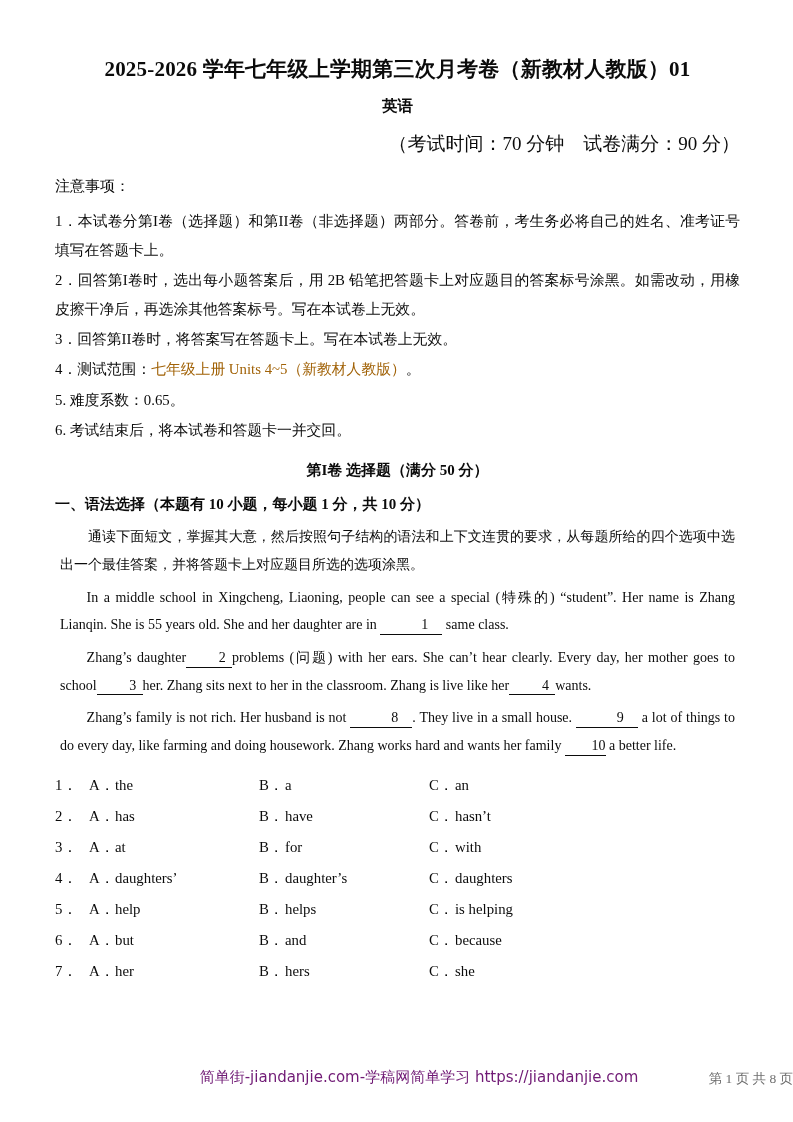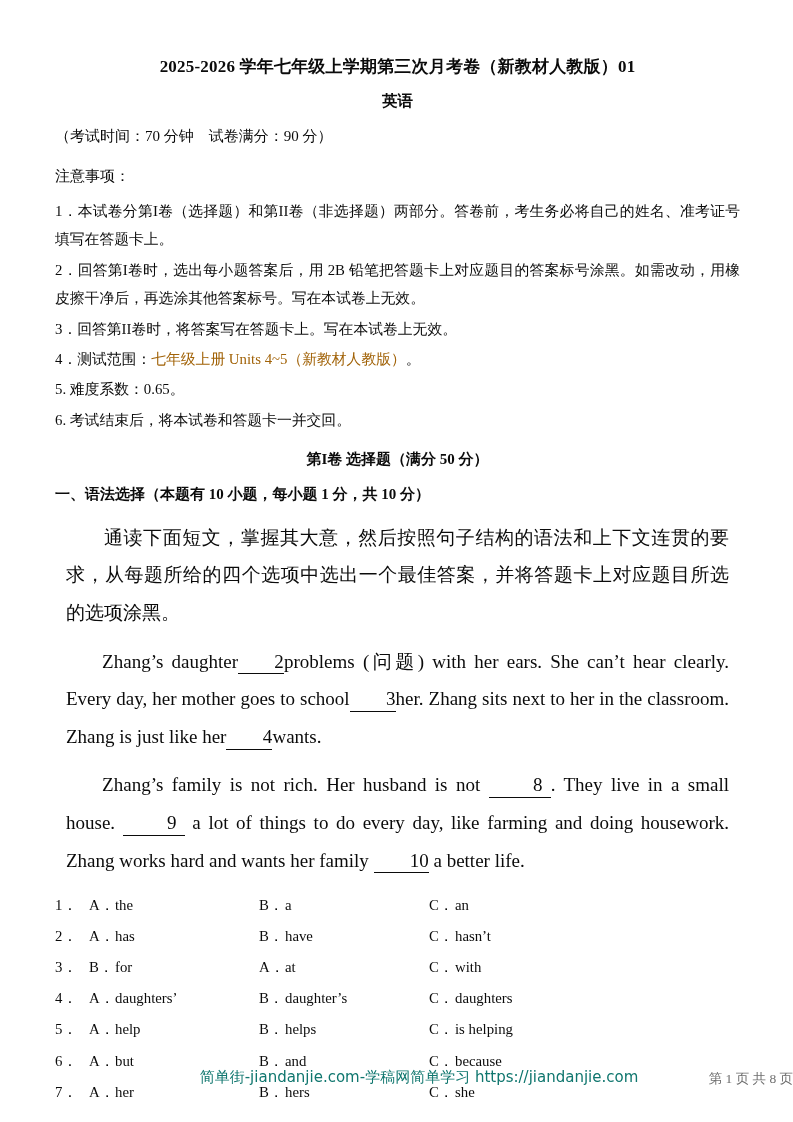--- a/index.html
+++ b/index.html
@@ -25,36 +25,36 @@
   .content {
     position: absolute;
     left: 55px;
     top: 56px;
     width: 685px;
   }
 
   
   .doc-title {
     font-weight: bold;
-    font-size: 17px;
+    font-size: 21px;
     text-align: center;
     letter-spacing: 0.2px;
     margin: 0 0 13px 0;
     line-height: 1.3;
   }
   .doc-subject {
     font-weight: bold;
     font-size: 15.5px;
     text-align: center;
     margin: 0 0 16px 0;
     line-height: 1.3;
   }
   .doc-meta {
-    font-size: 15px;
-    text-align: left;
+    font-size: 19px;
+    text-align: right;
     margin: 0 0 18px 0;
     line-height: 1.3;
   }
 
   
   .notes-title {
     font-size: 15px;
     margin: 0 0 9px 0;
     line-height: 1.55;
   }
@@ -79,23 +79,23 @@
   }
   .section-title {
     font-weight: bold;
     font-size: 15px;
     margin: 0 0 4px 0;
     line-height: 1.8;
   }
 
   
   .para {
-    font-size: 19px;
+    font-size: 14px;
     line-height: 1.98;
-    margin: 11px;
+    margin: 5px;
     text-indent: 2em;
     text-align: justify;
     text-justify: inter-ideograph;
   }
   .para.en {
     text-indent: 1.9em;
     text-align: justify;
   }
   .blank {
     display: inline-block;
@@ -140,21 +140,21 @@
     height: 30px;
   }
   .watermark {
     position: absolute;
     left: 0;
     right: 0;
     top: 0;
     text-align: center;
     font-family: "DejaVu Sans", "Liberation Sans", sans-serif;
     font-size: 15px;
-    color: #0f766e;
+    color: #701a75;
     white-space: nowrap;
     padding-left: 45px;
   }
   .page-num {
     position: absolute;
     left: 0;
     right: 0;
     top: 2px;
     text-align: right;
     font-size: 13.5px;
@@ -177,43 +177,44 @@
     <div class="note">2．回答第I卷时，选出每小题答案后，用 2B 铅笔把答题卡上对应题目的答案标号涂黑。如需改动，用橡皮擦干净后，再选涂其他答案标号。写在本试卷上无效。</div>
     <div class="note">3．回答第II卷时，将答案写在答题卡上。写在本试卷上无效。</div>
     <div class="note"><span>4．测试范围：</span><span class="red">七年级上册 Units 4~5（新教材人教版）</span><span>。</span></div>
     <div class="note">5. 难度系数：0.65。</div>
     <div class="note">6. 考试结束后，将本试卷和答题卡一并交回。</div>
 
     <div class="part-title">第I卷 选择题（满分 50 分）</div>
     <div class="section-title">一、语法选择（本题有 10 小题，每小题 1 分，共 10 分）</div>
     <div class="para">通读下面短文，掌握其大意，然后按照句子结构的语法和上下文连贯的要求，从每题所给的四个选项中选出一个最佳答案，并将答题卡上对应题目所选的选项涂黑。</div>
 
-
-    <div class="para en"><span>Zhang’s daughter</span><span class="blank w-md">2</span><span>problems (问题) with her ears. She can’t hear clearly. Every day, her mother goes to school</span><span class="blank w-md">3</span><span>her. Zhang sits next to her in the classroom. Zhang is just like her</span><span class="blank w-md">4</span><span>wants.</span></div>
+    <div class="para en"><span>In a middle school in Xingcheng, Liaoning, people can see a special (特殊的) “student”. Her name is Zhang Lianqin. She is 55 years old. She and her daughter are in</span> <span class="blank w-lg">1</span> <span>same class.</span></div>
+
+    <div class="para en"><span>Zhang’s daughter</span><span class="blank w-md">2</span><span>problems (问题) with her ears. She can’t hear clearly. Every day, her mother goes to school</span><span class="blank w-md">3</span><span>her. Zhang sits next to her in the classroom. Zhang is live like her</span><span class="blank w-md">4</span><span>wants.</span></div>
 
 
     <div class="para en"><span>Zhang’s family is not rich. Her husband is not</span> <span class="blank w-lg">8</span><span>. They live in a small house.</span> <span class="blank w-lg">9</span> <span>a lot of things to do every day, like farming and doing housework. Zhang works hard and wants her family</span> <span class="blank w-sm">10</span> <span>a better life.</span></div>
 
     <div class="options">
       <div class="opt-row">
         <span class="opt-num">1．</span>
         <span class="opt-cell"><span class="opt-letter">A．</span><span>the</span></span>
         <span class="opt-cell"><span class="opt-letter">B．</span><span>a</span></span>
         <span class="opt-cell"><span class="opt-letter">C．</span><span>an</span></span>
       </div>
       <div class="opt-row">
         <span class="opt-num">2．</span>
         <span class="opt-cell"><span class="opt-letter">A．</span><span>has</span></span>
         <span class="opt-cell"><span class="opt-letter">B．</span><span>have</span></span>
         <span class="opt-cell"><span class="opt-letter">C．</span><span>hasn’t</span></span>
       </div>
       <div class="opt-row">
         <span class="opt-num">3．</span>
+        <span class="opt-cell"><span class="opt-letter">A．</span><span>at</span></span>
         <span class="opt-cell"><span class="opt-letter">B．</span><span>for</span></span>
-        <span class="opt-cell"><span class="opt-letter">A．</span><span>at</span></span>
         <span class="opt-cell"><span class="opt-letter">C．</span><span>with</span></span>
       </div>
       <div class="opt-row">
         <span class="opt-num">4．</span>
         <span class="opt-cell"><span class="opt-letter">A．</span><span>daughters’</span></span>
         <span class="opt-cell"><span class="opt-letter">B．</span><span>daughter’s</span></span>
         <span class="opt-cell"><span class="opt-letter">C．</span><span>daughters</span></span>
       </div>
       <div class="opt-row">
         <span class="opt-num">5．</span>

